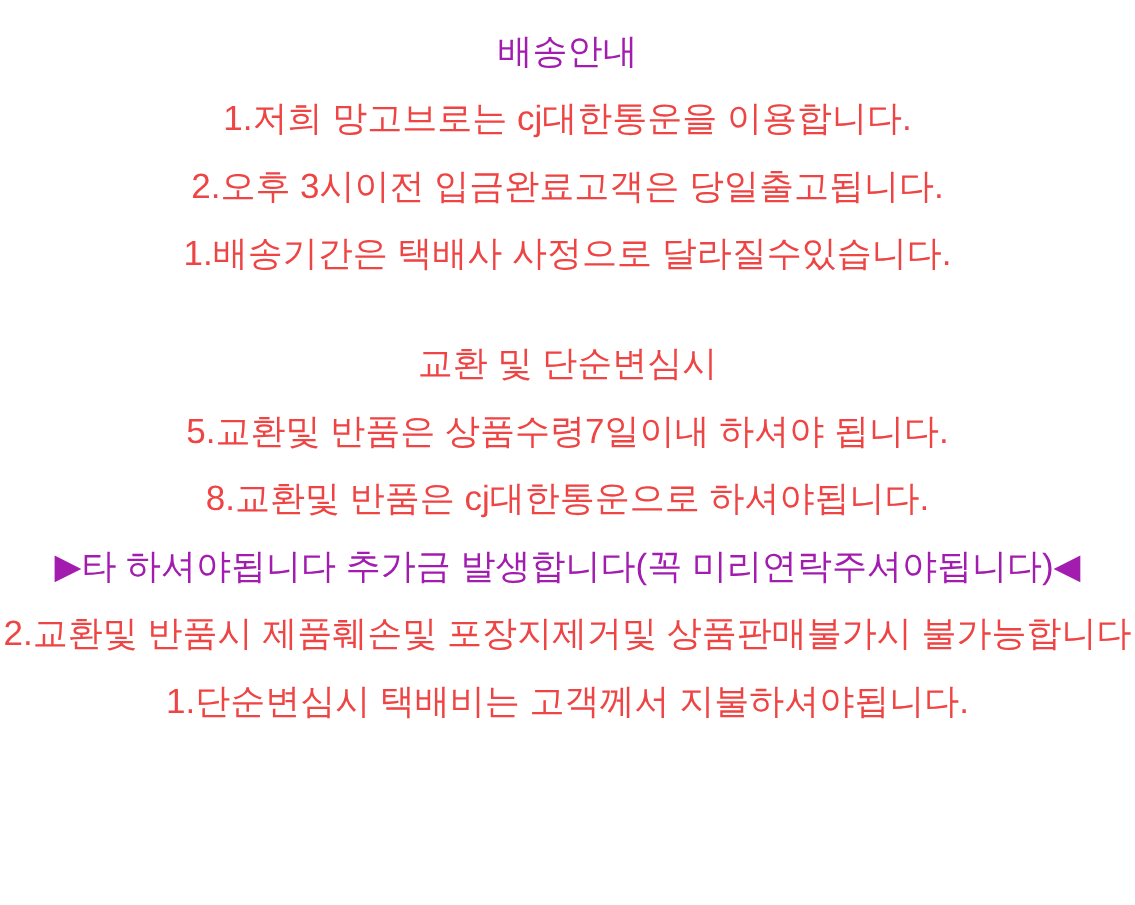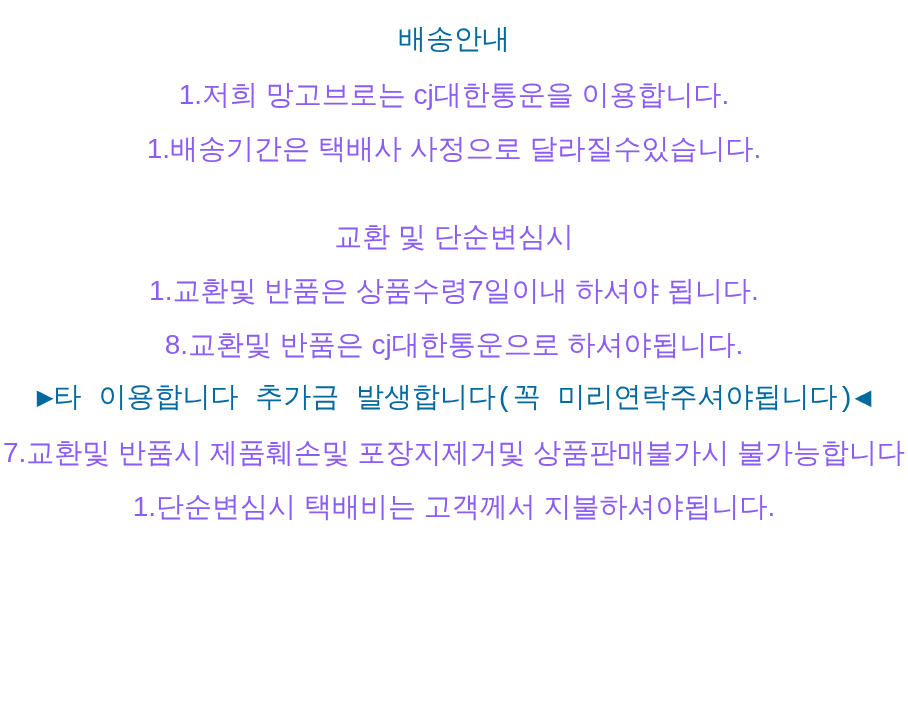--- a/index.html
+++ b/index.html
@@ -18,43 +18,43 @@
     width: 908px;
     height: 724px;
     padding-top: 14px;
     text-align: center;
   }
   .line {
     height: 54px;
     line-height: 54px;
     font-size: 28px;
     font-weight: 400;
-    color: #8b5cf6;
+    color: #ef4444;
     letter-spacing: 0px;
     white-space: nowrap;
   }
   .line.red {
-    color: #0369a1;
-    font-family: Liberation Mono, monospace;
+    color: #a21caf;
   }
   .spacer {
     height: 34px;
   }
 </style>
 </head>
 <body>
 
 <div class="notice">
 
   <div class="line red">배송안내</div>
   <div class="line">1.저희 망고브로는 cj대한통운을 이용합니다.</div>
+  <div class="line">2.오후 3시이전 입금완료고객은 당일출고됩니다.</div>
   <div class="line">1.배송기간은 택배사 사정으로 달라질수있습니다.</div>
 
   <div class="spacer"></div>
 
   <div class="line">교환 및 단순변심시</div>
-  <div class="line">1.교환및 반품은 상품수령7일이내 하셔야 됩니다.</div>
+  <div class="line">5.교환및 반품은 상품수령7일이내 하셔야 됩니다.</div>
   <div class="line">8.교환및 반품은 cj대한통운으로 하셔야됩니다.</div>
-  <div class="line red">▶타 이용합니다 추가금 발생합니다(꼭 미리연락주셔야됩니다)◀</div>
-  <div class="line">7.교환및 반품시 제품훼손및 포장지제거및 상품판매불가시 불가능합니다</div>
+  <div class="line red">▶타 하셔야됩니다 추가금 발생합니다(꼭 미리연락주셔야됩니다)◀</div>
+  <div class="line">2.교환및 반품시 제품훼손및 포장지제거및 상품판매불가시 불가능합니다</div>
   <div class="line">1.단순변심시 택배비는 고객께서 지불하셔야됩니다.</div>
 
 </div>
 
 </body></html>

